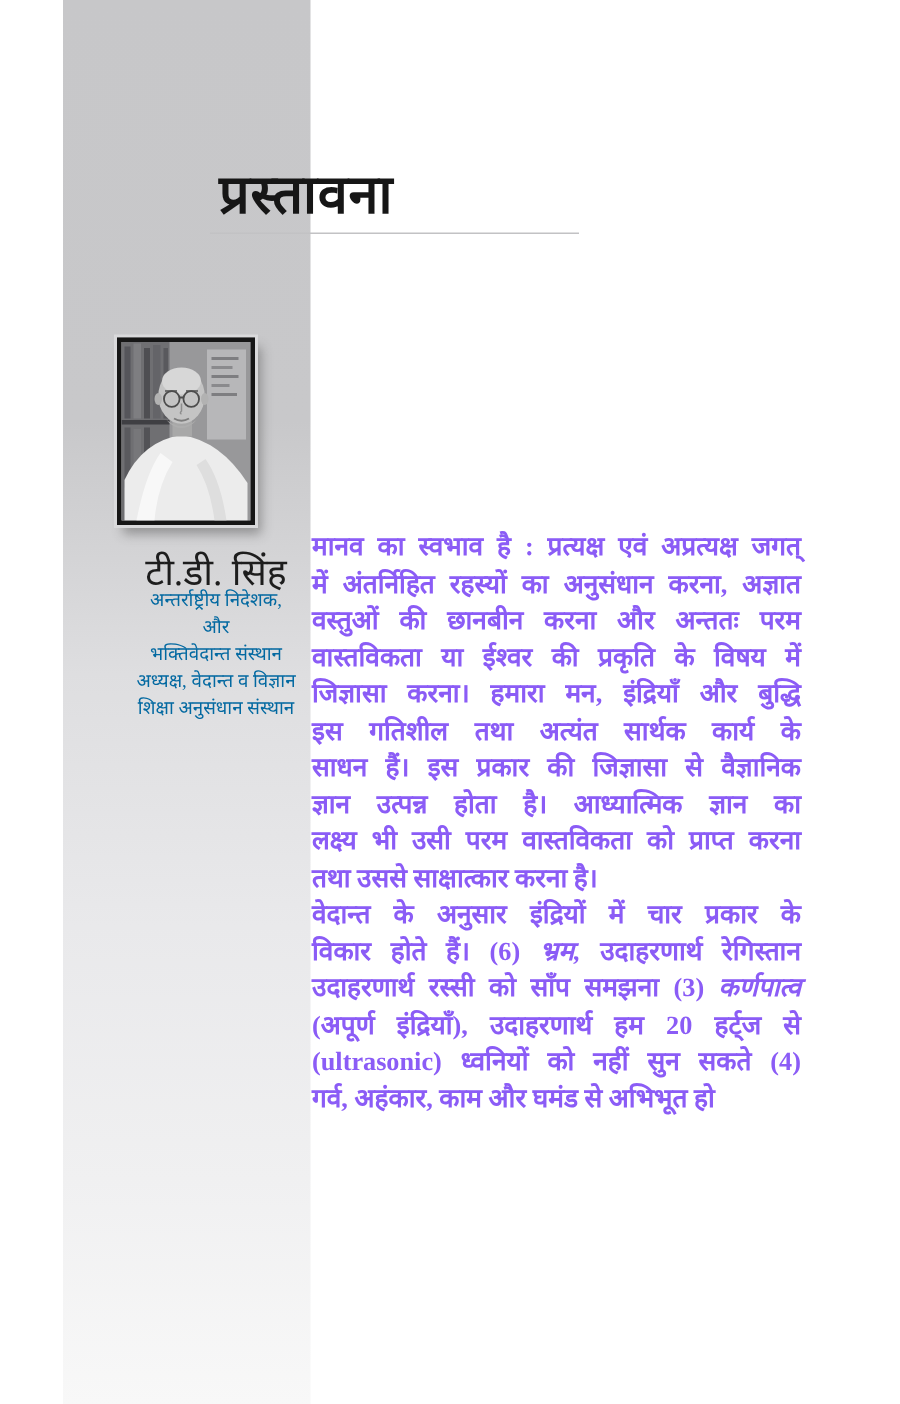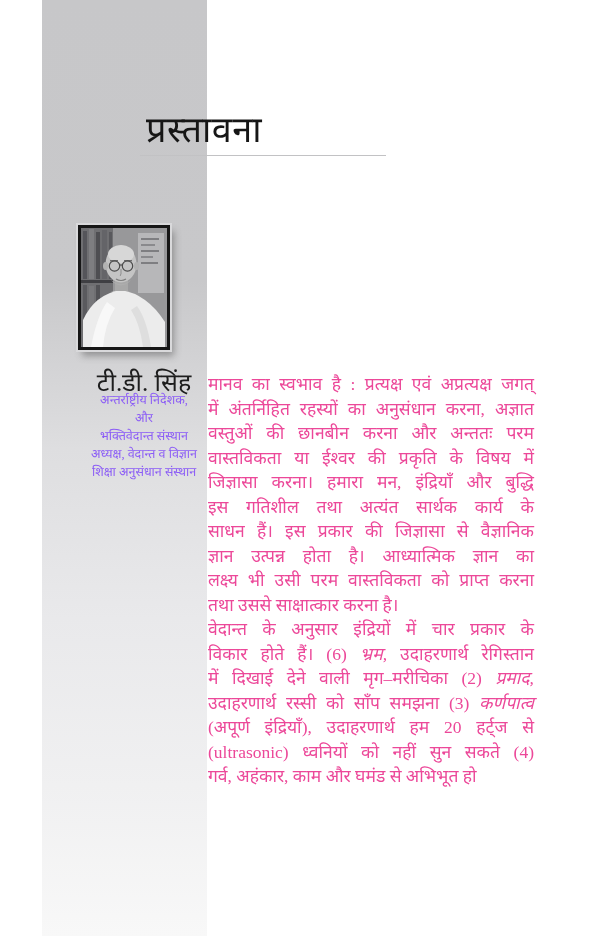--- a/index.html
+++ b/index.html
@@ -6,21 +6,21 @@
   body{width:600px;height:936px;font-family:"Liberation Serif","DejaVu Serif",serif;}
   .page{position:relative;width:600px;height:936px;background:#ffffff;overflow:hidden;}
 
   .gray-column{
     position:absolute;left:42px;top:0;width:165px;height:936px;
     background:linear-gradient(180deg,#c7c7c9 0%,#c8c8ca 30%,#dedee0 48%,#e9e9eb 66%,#f0f0f1 84%,#f8f8f8 100%);
   }
 
   .title{
     position:absolute;left:146px;top:108px;margin:0;
-    font-size:36px;line-height:44px;font-weight:400;color:#161616;
+    font-size:36px;line-height:44px;font-weight:700;color:#161616;
     letter-spacing:0.5px;white-space:nowrap;
   }
   .title-rule{
     position:absolute;left:140px;top:155px;width:246px;height:1px;
     background:#c2c2c4;
   }
 
   .photo-frame{
     position:absolute;left:78px;top:225px;width:86px;height:119px;
     border:3px solid #161616;
@@ -28,26 +28,26 @@
     background:#98989a;
   }
   .photo-frame svg{display:block;width:100%;height:100%;}
 
   .author-name{
     position:absolute;left:50px;top:353px;width:188px;
     text-align:center;font-size:25px;line-height:24px;color:#1d1d1d;margin-top:18px;
   }
   .author-info{
     position:absolute;left:44px;top:391px;width:200px;
-    text-align:center;font-size:12.5px;line-height:18px;color:#8b5cf6;
+    text-align:center;font-size:12.5px;line-height:18px;color:#0369a1;
   }
 
   .body-text{
-    position:absolute;left:208px;top:372px;width:326px;
-    font-size:17.5px;color:#ec4899;
+    position:absolute;left:208px;top:352px;width:326px;
+    font-size:17.5px;color:#8b5cf6;font-weight:bold;
   }
   .bt-line{height:24.5px;line-height:24.5px;text-align:left;}
   .bt-line.j{text-align:justify;text-align-last:justify;}
   .it{font-style:italic;}
 </style>
 </head>
 <body>
 
 <div class="page">
 
@@ -120,20 +120,19 @@
       <div class="bt-line j"><span>वस्तुओं की छानबीन करना और अन्ततः परम</span></div>
       <div class="bt-line j"><span>वास्तविकता या ईश्वर की प्रकृति के विषय में</span></div>
       <div class="bt-line j"><span>जिज्ञासा करना। हमारा मन, इंद्रियाँ और बुद्धि</span></div>
       <div class="bt-line j"><span>इस गतिशील तथा अत्यंत सार्थक कार्य के</span></div>
       <div class="bt-line j"><span>साधन हैं। इस प्रकार की जिज्ञासा से वैज्ञानिक</span></div>
       <div class="bt-line j"><span>ज्ञान उत्पन्न होता है। आध्यात्मिक ज्ञान का</span></div>
       <div class="bt-line j"><span>लक्ष्य भी उसी परम वास्तविकता को प्राप्त करना</span></div>
       <div class="bt-line"><span>तथा उससे साक्षात्कार करना है।</span></div>
       <div class="bt-line j"><span>वेदान्त के अनुसार इंद्रियों में चार प्रकार के</span></div>
       <div class="bt-line j"><span>विकार होते हैं। (6) </span><span class="it">भ्रम,</span><span> उदाहरणार्थ रेगिस्तान</span></div>
-      <div class="bt-line j"><span>में दिखाई देने वाली मृग–मरीचिका (2) </span><span class="it">प्रमाद,</span></div>
       <div class="bt-line j"><span>उदाहरणार्थ रस्सी को साँप समझना (3) </span><span class="it">कर्णपात्व</span></div>
       <div class="bt-line j"><span>(अपूर्ण इंद्रियाँ), उदाहरणार्थ हम 20 हर्ट्ज से</span></div>
       <div class="bt-line j"><span>(ultrasonic) ध्वनियों को नहीं सुन सकते (4)</span></div>
       <div class="bt-line"><span>गर्व, अहंकार, काम और घमंड से अभिभूत हो</span></div>
     </div>
 
 </div>
 
 </body></html>

